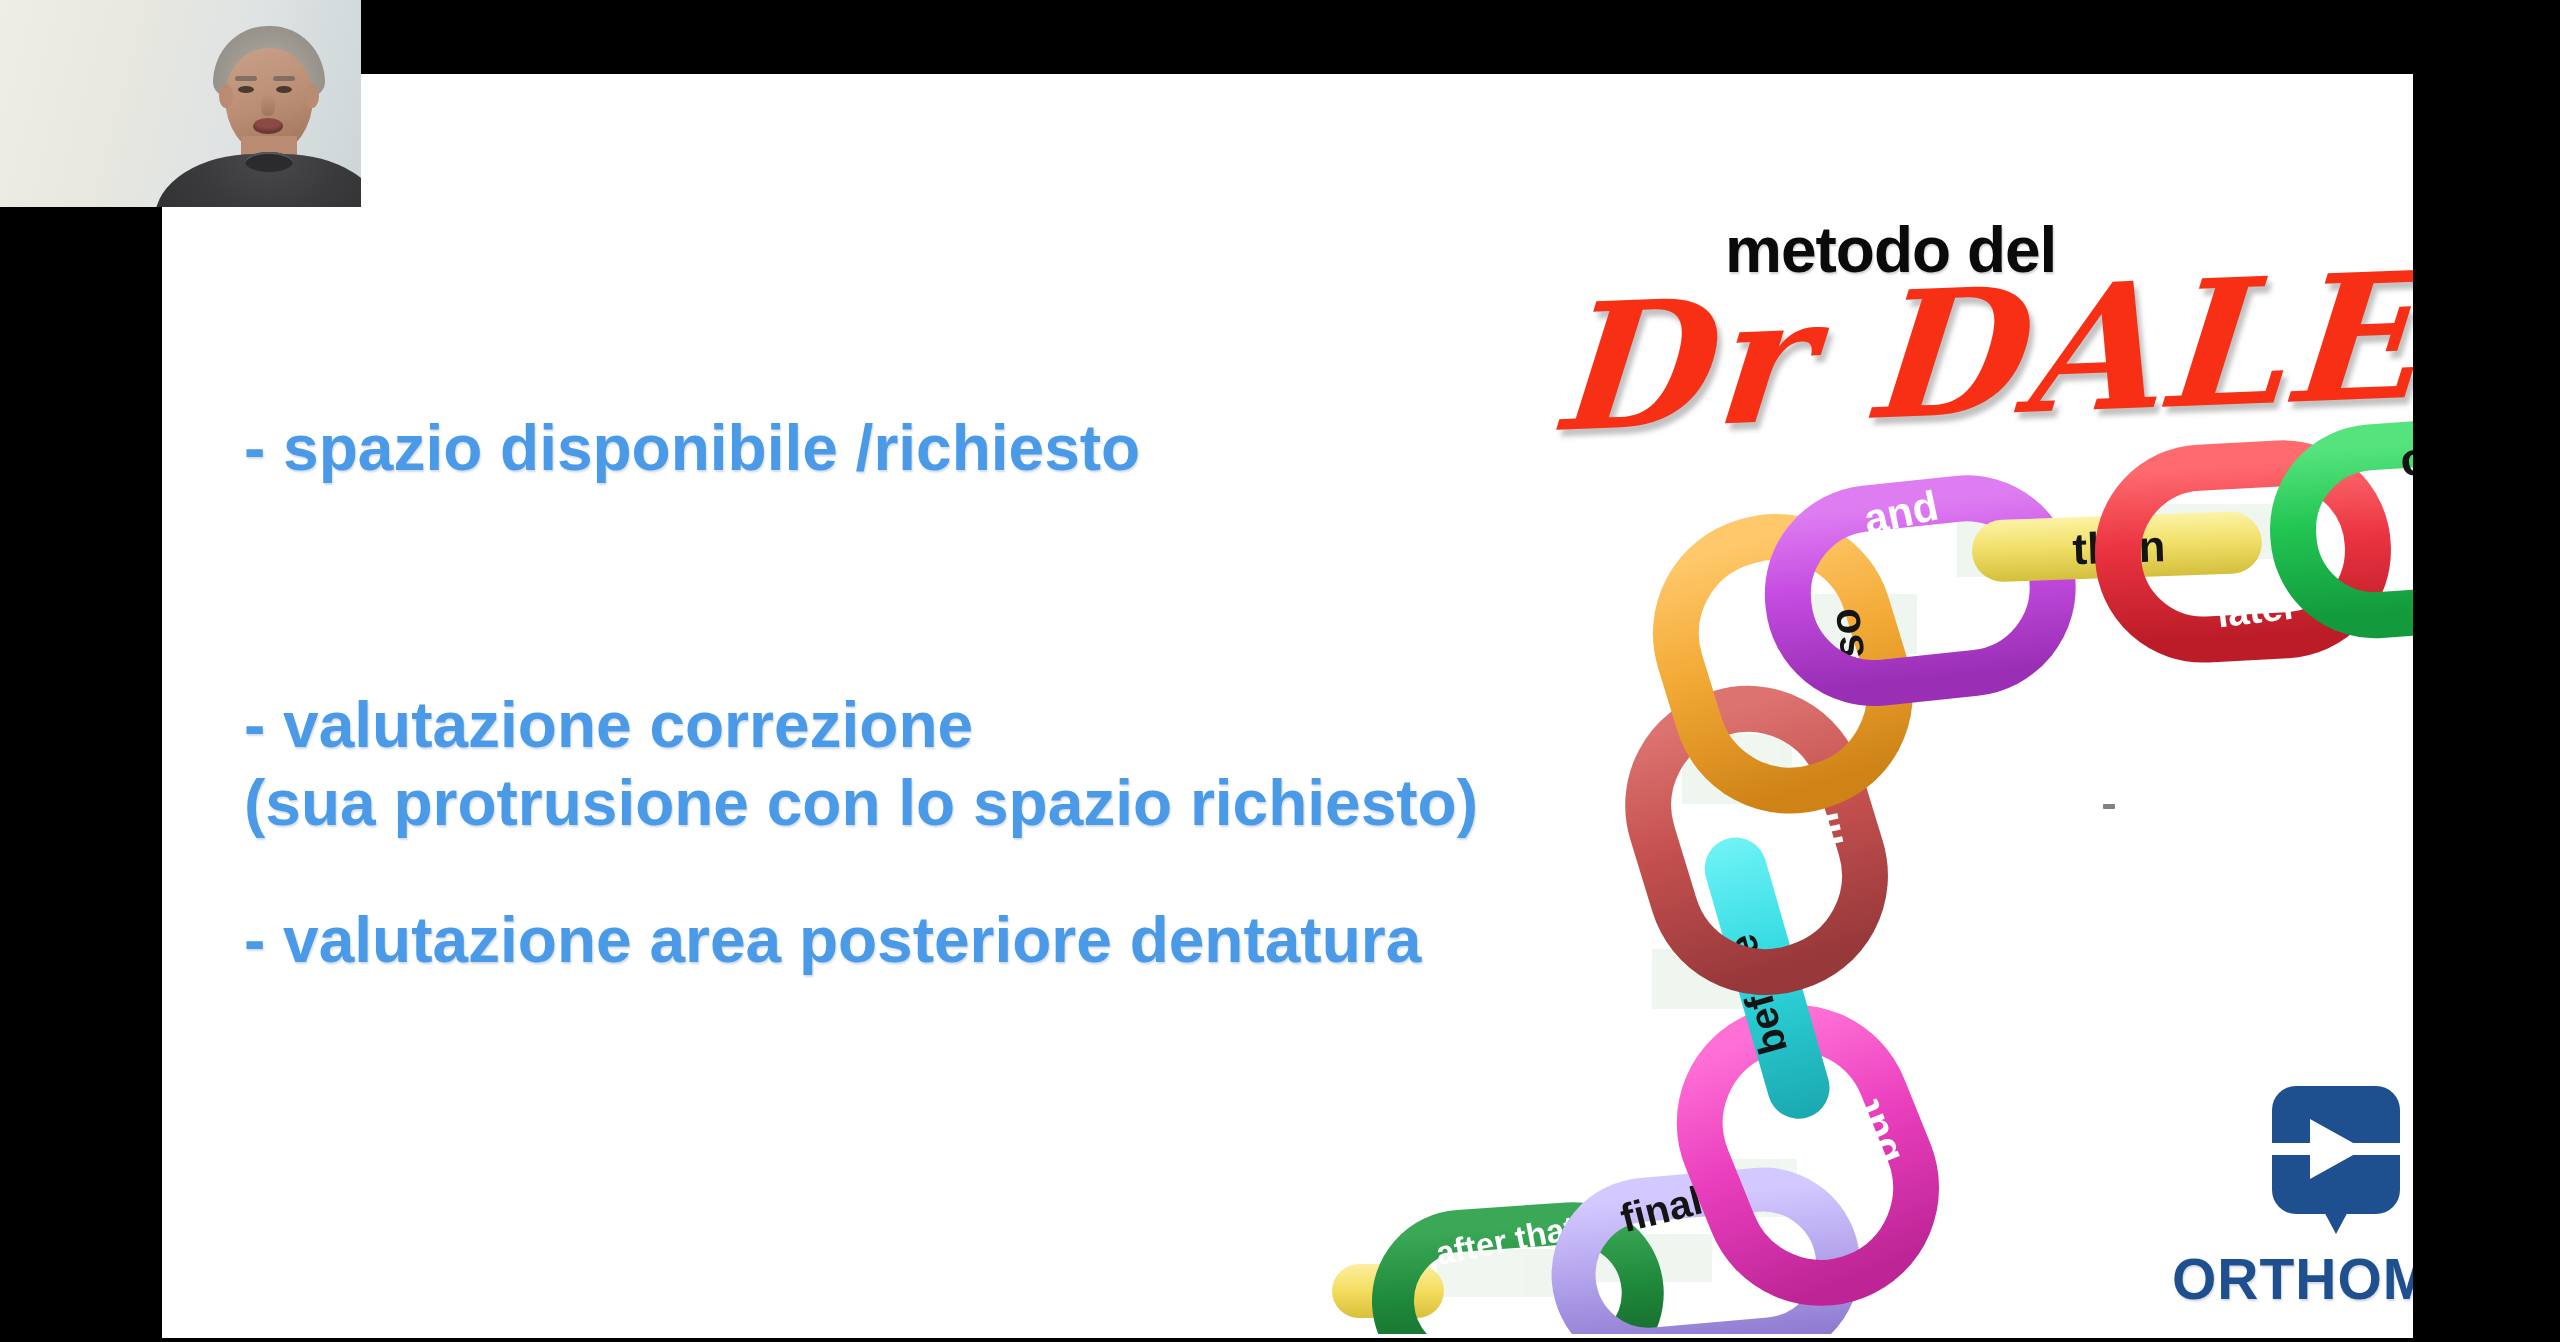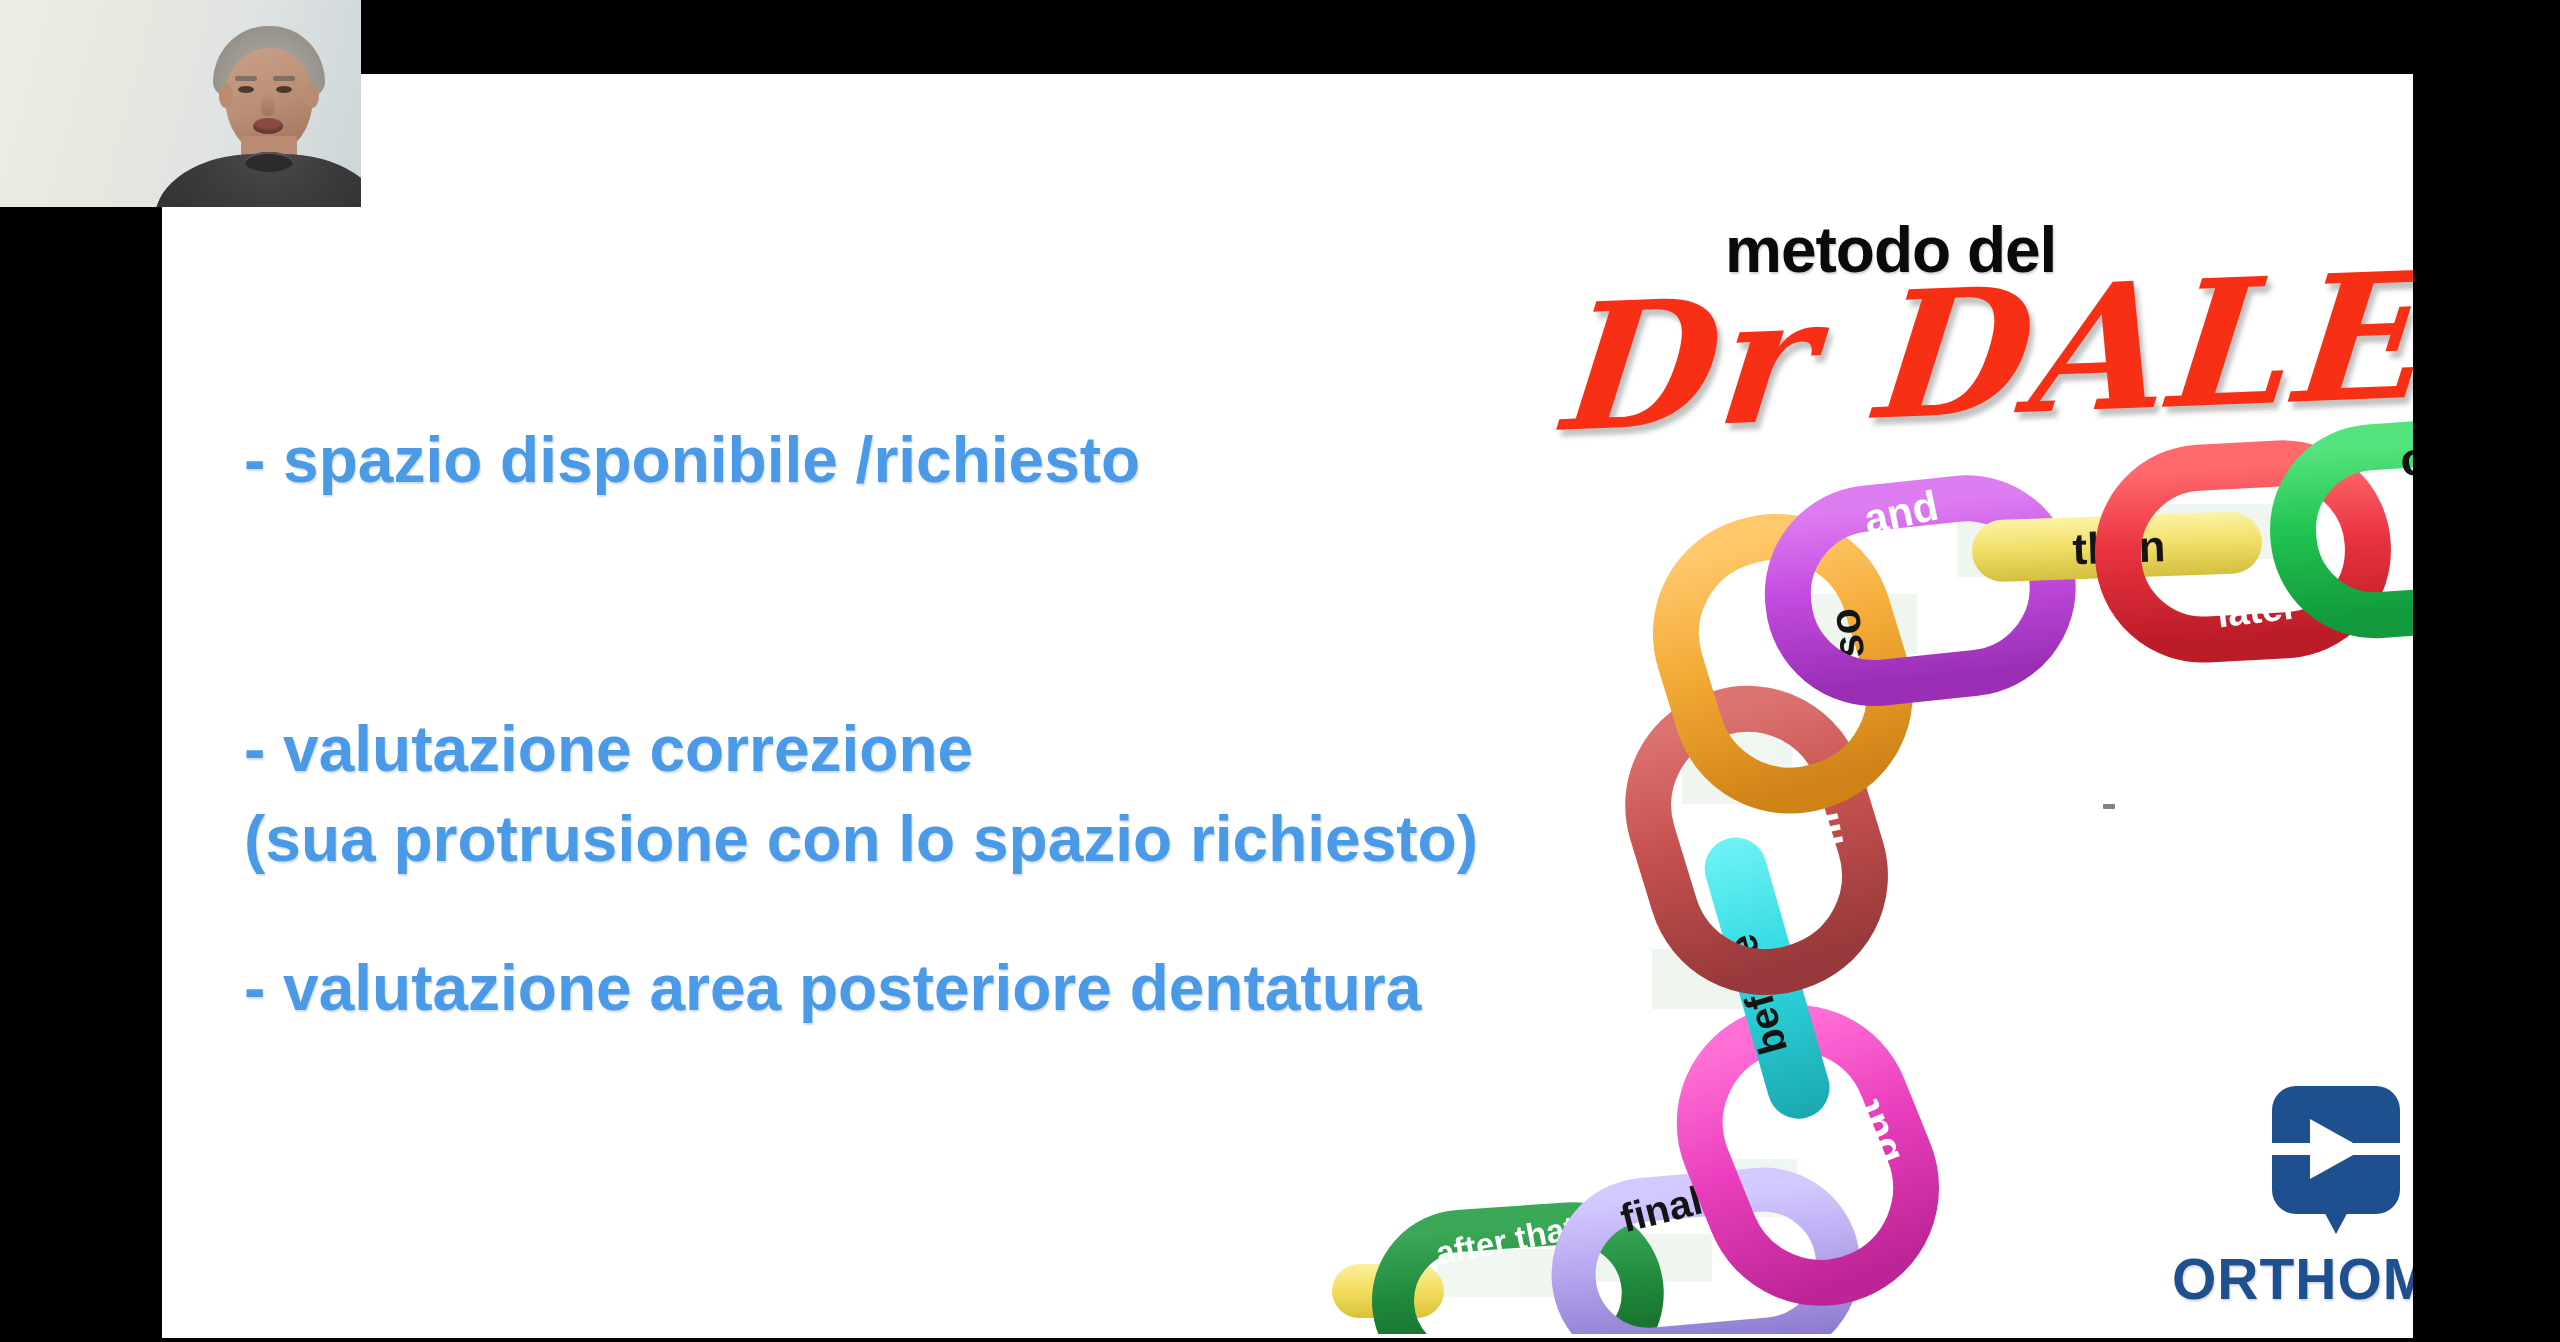--- a/index.html
+++ b/index.html
@@ -94,21 +94,21 @@
   
   #bullets{
     position:absolute;left:82px;top:338px;width:1400px;
     color:#4a9ae8;
     font-family:"Liberation Sans",sans-serif;
     font-weight:700;
     font-size:64px;
     line-height:1.02;
     text-shadow:1px 2px 2px rgba(120,150,185,.33);
   }
-  #bullets .bl{margin:16px 0 0 0;white-space:nowrap;}
+  #bullets .bl{margin:4px 0 0 0;white-space:nowrap;}
   #bullets .gap-lg{height:104px;}
   #bullets .gap-md{height:68px;}
   #bullets .gap-sm{height:8px;}
 
   
   #chain{position:absolute;left:1070px;top:330px;width:1200px;height:930px;}
   #chain svg{position:absolute;left:0;top:0;}
 
   
   #dot-artifact{

